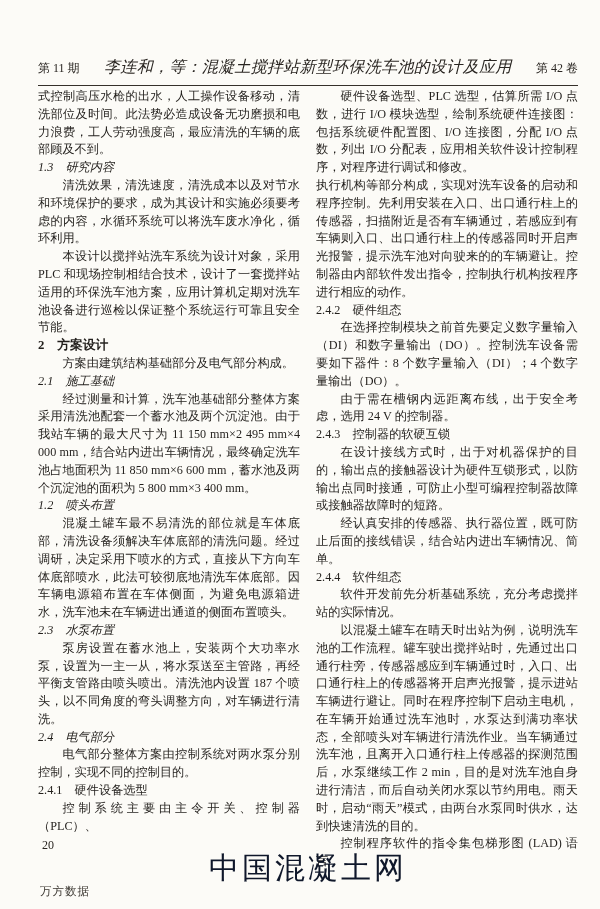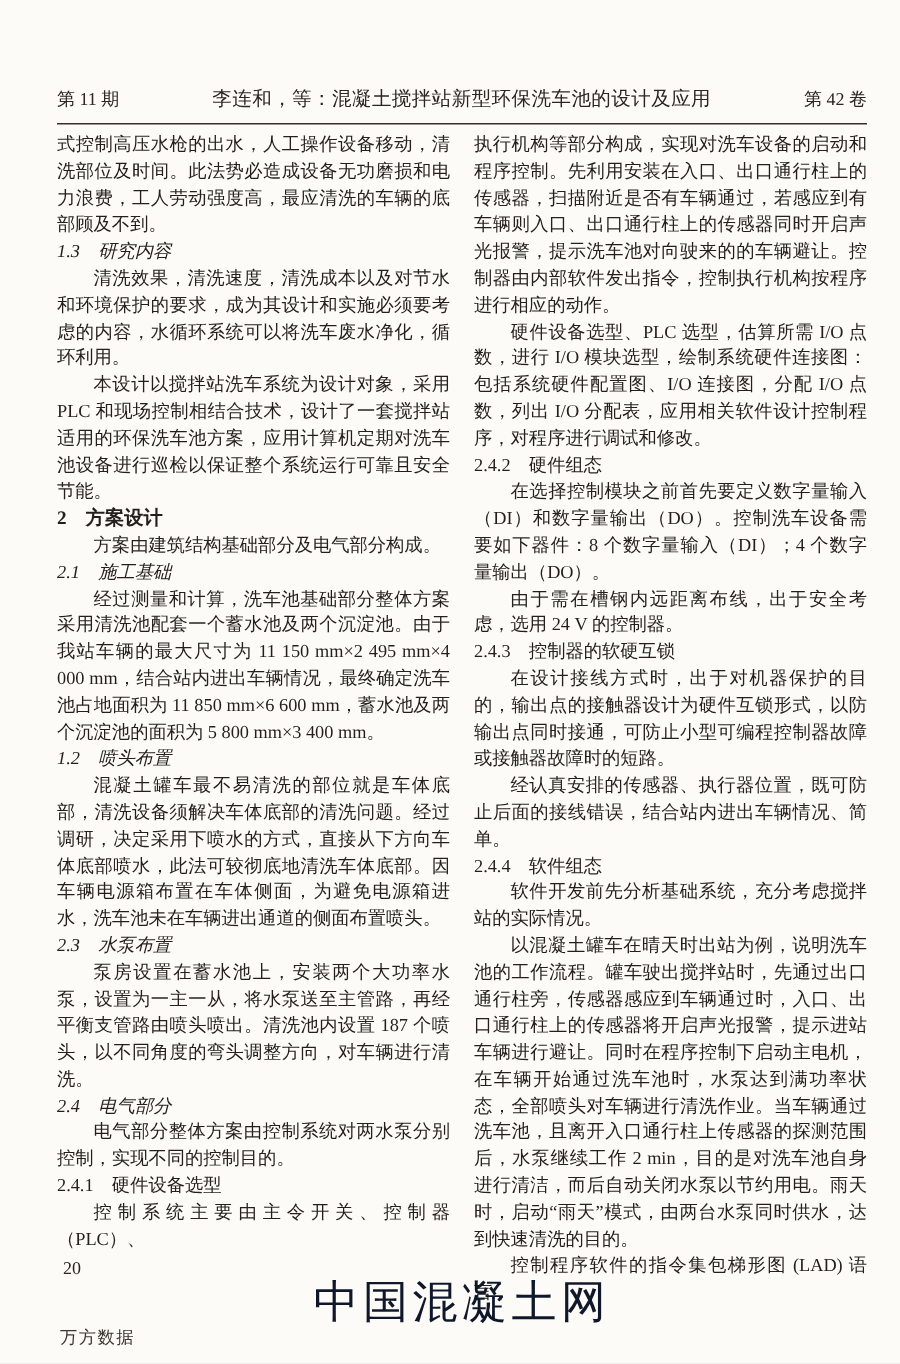--- a/index.html
+++ b/index.html
@@ -9,21 +9,21 @@
     font-family:"Liberation Serif","DejaVu Serif",serif;
     color:#221f1c;
     padding-left:16px;
   }
   .header{
     position:absolute;top:57px;left:38px;right:38px;
     display:flex;justify-content:space-between;align-items:baseline;
     font-size:12px;border-bottom:1.5px solid #35302a;padding-bottom:7px;
   }
   .header .issue,.header .volume{white-space:nowrap;color:#2a2622;}
-  .header .running{font-size:13px;color:#2a2622;letter-spacing:.3px;}
+  .header .running{font-style:italic;font-size:16px;color:#2a2622;letter-spacing:.3px;}
   .columns{
     position:absolute;top:88px;left:38px;right:38px;
     display:flex;gap:16px;
   }
   .col{
     flex:1;min-width:0;
     font-size:12.2px;line-height:17.8px;text-align:justify;
     text-justify:inter-character;
   }
   .blk{margin:0;}
@@ -69,22 +69,22 @@
         <p class="blk blk-h2">1.2　喷头布置</p>
         <p class="blk blk-para">混凝土罐车最不易清洗的部位就是车体底部，清洗设备须解决车体底部的清洗问题。经过调研，决定采用下喷水的方式，直接从下方向车体底部喷水，此法可较彻底地清洗车体底部。因车辆电源箱布置在车体侧面，为避免电源箱进水，洗车池未在车辆进出通道的侧面布置喷头。</p>
         <p class="blk blk-h2">2.3　水泵布置</p>
         <p class="blk blk-para">泵房设置在蓄水池上，安装两个大功率水泵，设置为一主一从，将水泵送至主管路，再经平衡支管路由喷头喷出。清洗池内设置 187 个喷头，以不同角度的弯头调整方向，对车辆进行清洗。</p>
         <p class="blk blk-h2">2.4　电气部分</p>
         <p class="blk blk-para">电气部分整体方案由控制系统对两水泵分别控制，实现不同的控制目的。</p>
         <p class="blk blk-h3">2.4.1　硬件设备选型</p>
         <p class="blk blk-para">控制系统主要由主令开关、控制器（PLC）、</p>
       </div>
     <div class="col" id="col-right">
+        <p class="blk blk-para">硬件设备选型、PLC 选型，估算所需 I/O 点数，进行 I/O 模块选型，绘制系统硬件连接图：包括系统硬件配置图、I/O 连接图，分配 I/O 点数，列出 I/O 分配表，应用相关软件设计控制程序，对程序进行调试和修改。</p>
         <p class="blk blk-para noindent">执行机构等部分构成，实现对洗车设备的启动和程序控制。先利用安装在入口、出口通行柱上的传感器，扫描附近是否有车辆通过，若感应到有车辆则入口、出口通行柱上的传感器同时开启声光报警，提示洗车池对向驶来的的车辆避让。控制器由内部软件发出指令，控制执行机构按程序进行相应的动作。</p>
-        <p class="blk blk-para">硬件设备选型、PLC 选型，估算所需 I/O 点数，进行 I/O 模块选型，绘制系统硬件连接图：包括系统硬件配置图、I/O 连接图，分配 I/O 点数，列出 I/O 分配表，应用相关软件设计控制程序，对程序进行调试和修改。</p>
         <p class="blk blk-h3">2.4.2　硬件组态</p>
         <p class="blk blk-para">在选择控制模块之前首先要定义数字量输入（DI）和数字量输出（DO）。控制洗车设备需要如下器件：8 个数字量输入（DI）；4 个数字量输出（DO）。</p>
         <p class="blk blk-para">由于需在槽钢内远距离布线，出于安全考虑，选用 24 V 的控制器。</p>
         <p class="blk blk-h3">2.4.3　控制器的软硬互锁</p>
         <p class="blk blk-para">在设计接线方式时，出于对机器保护的目的，输出点的接触器设计为硬件互锁形式，以防输出点同时接通，可防止小型可编程控制器故障或接触器故障时的短路。</p>
         <p class="blk blk-para">经认真安排的传感器、执行器位置，既可防止后面的接线错误，结合站内进出车辆情况、简单。</p>
         <p class="blk blk-h3">2.4.4　软件组态</p>
         <p class="blk blk-para">软件开发前先分析基础系统，充分考虑搅拌站的实际情况。</p>
         <p class="blk blk-para">以混凝土罐车在晴天时出站为例，说明洗车池的工作流程。罐车驶出搅拌站时，先通过出口通行柱旁，传感器感应到车辆通过时，入口、出口通行柱上的传感器将开启声光报警，提示进站车辆进行避让。同时在程序控制下启动主电机，在车辆开始通过洗车池时，水泵达到满功率状态，全部喷头对车辆进行清洗作业。当车辆通过洗车池，且离开入口通行柱上传感器的探测范围后，水泵继续工作 2 min，目的是对洗车池自身进行清洁，而后自动关闭水泵以节约用电。雨天时，启动“雨天”模式，由两台水泵同时供水，达到快速清洗的目的。</p>
         <p class="blk blk-para">控制程序软件的指令集包梯形图 (LAD) 语言，</p>

